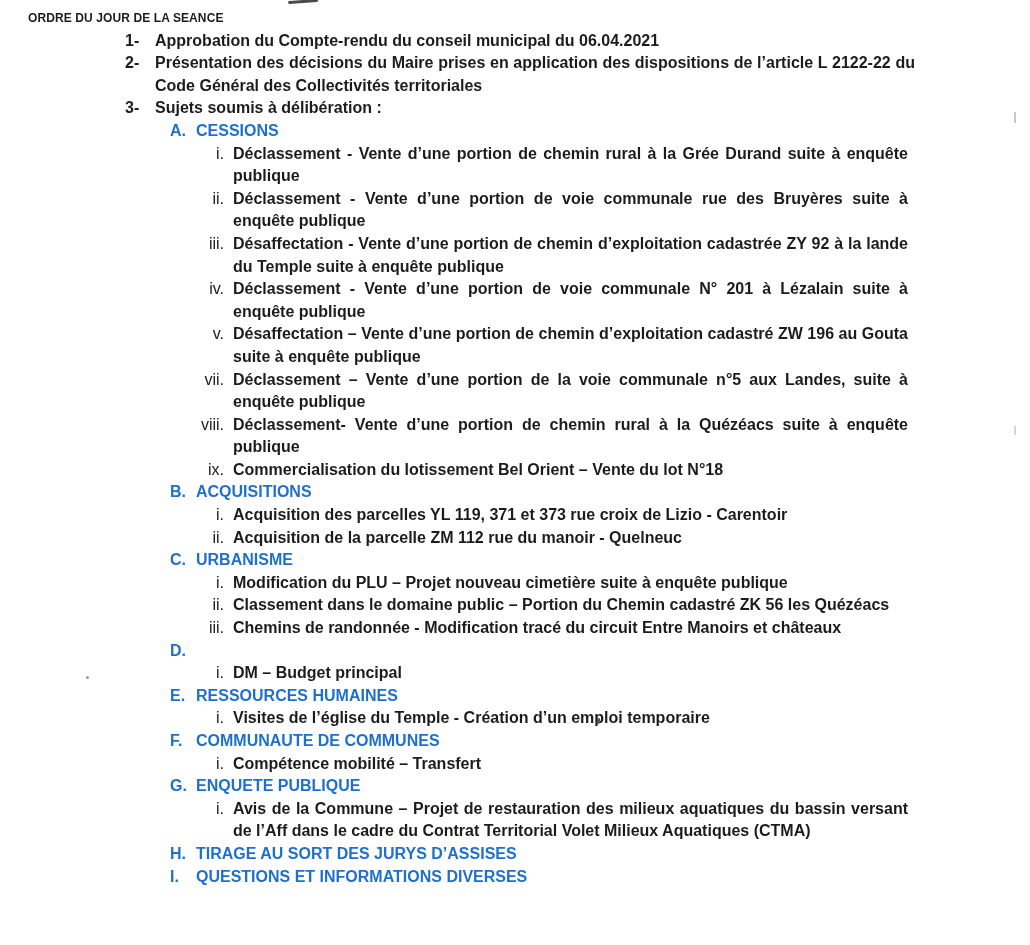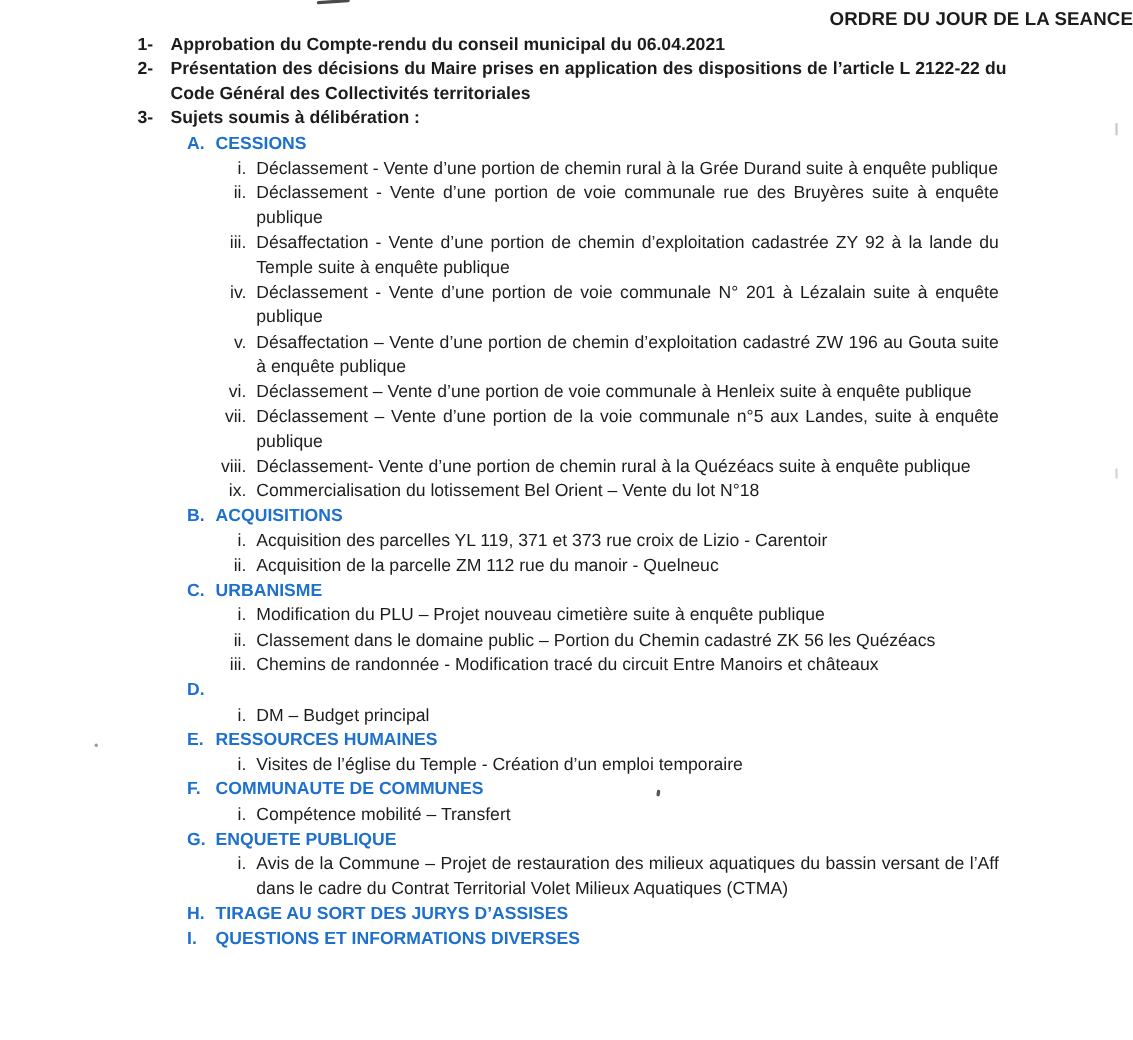--- a/index.html
+++ b/index.html
@@ -10,23 +10,23 @@
     background:#ffffff;
     overflow:hidden;
     font-family:"Liberation Sans", sans-serif;
     font-size:16px;
     line-height:22.6px;
     color:var(--text-color, #1c1c1e);
     box-sizing:border-box;
     padding-top:7px;
   }
   .title {
-    text-align:right;
+    text-align:left;
     font-weight:700;
-    font-size:17px;
+    font-size:12px;
     letter-spacing:0.1px;
     padding-left:28px;
   }
   .row { display:flex; }
   
   .main-item {
     margin-left:125px;
     margin-right:115px;
     font-weight:700;
   }
@@ -44,21 +44,21 @@
     margin-left:180px;
     margin-right:122px;
   }
   .sub-item .marker {
     flex:none;
     width:44px;
     text-align:right;
     padding-right:9px;
     box-sizing:content-box;
   }
-  .sub-item .text { flex:1; text-align:justify; }
+  .sub-item .text { flex:1; text-align:justify;font-weight:bold; }
   
   .artifact { position:absolute; pointer-events:none; }
   .a-top { left:288px; top:0; width:30px; height:3px; background:#2a2a2a; border-radius:2px; transform:rotate(-4deg); opacity:.85; }
   .a-dot1 { left:86px; top:676px; width:3px; height:3px; background:#9a9a9a; border-radius:50%; }
   .a-apos { left:597px; top:718px; width:3px; height:6px; background:#555; border-radius:2px; transform:rotate(8deg); }
   .a-tick1 { left:1014px; top:112px; width:2px; height:11px; background:#c9c9c9; }
   .a-tick2 { left:1014px; top:426px; width:2px; height:9px; background:#d4d4d4; }
 </style>
 </head>
 <body>
@@ -104,24 +104,20 @@
   </div>
   <div class="row sub-item">
     <span class="marker">iv.</span>
     <span class="text">Déclassement - Vente d’une portion de voie communale N° 201 à Lézalain suite à enquête publique</span>
   </div>
   <div class="row sub-item">
     <span class="marker">v.</span>
     <span class="text">Désaffectation – Vente d’une portion de chemin d’exploitation cadastré ZW 196 au Gouta suite à enquête publique</span>
   </div>
   <div class="row sub-item">
-    <span class="marker">vi.</span>
-    <span class="text">Déclassement – Vente d’une portion de voie communale à Henleix suite à enquête publique</span>
-  </div>
-  <div class="row sub-item">
     <span class="marker">vii.</span>
     <span class="text">Déclassement – Vente d’une portion de la voie communale n°5 aux Landes, suite à enquête publique</span>
   </div>
   <div class="row sub-item">
     <span class="marker">viii.</span>
     <span class="text">Déclassement- Vente d’une portion de chemin rural à la Quézéacs suite à enquête publique</span>
   </div>
   <div class="row sub-item">
     <span class="marker">ix.</span>
     <span class="text">Commercialisation du lotissement Bel Orient – Vente du lot N°18</span>

